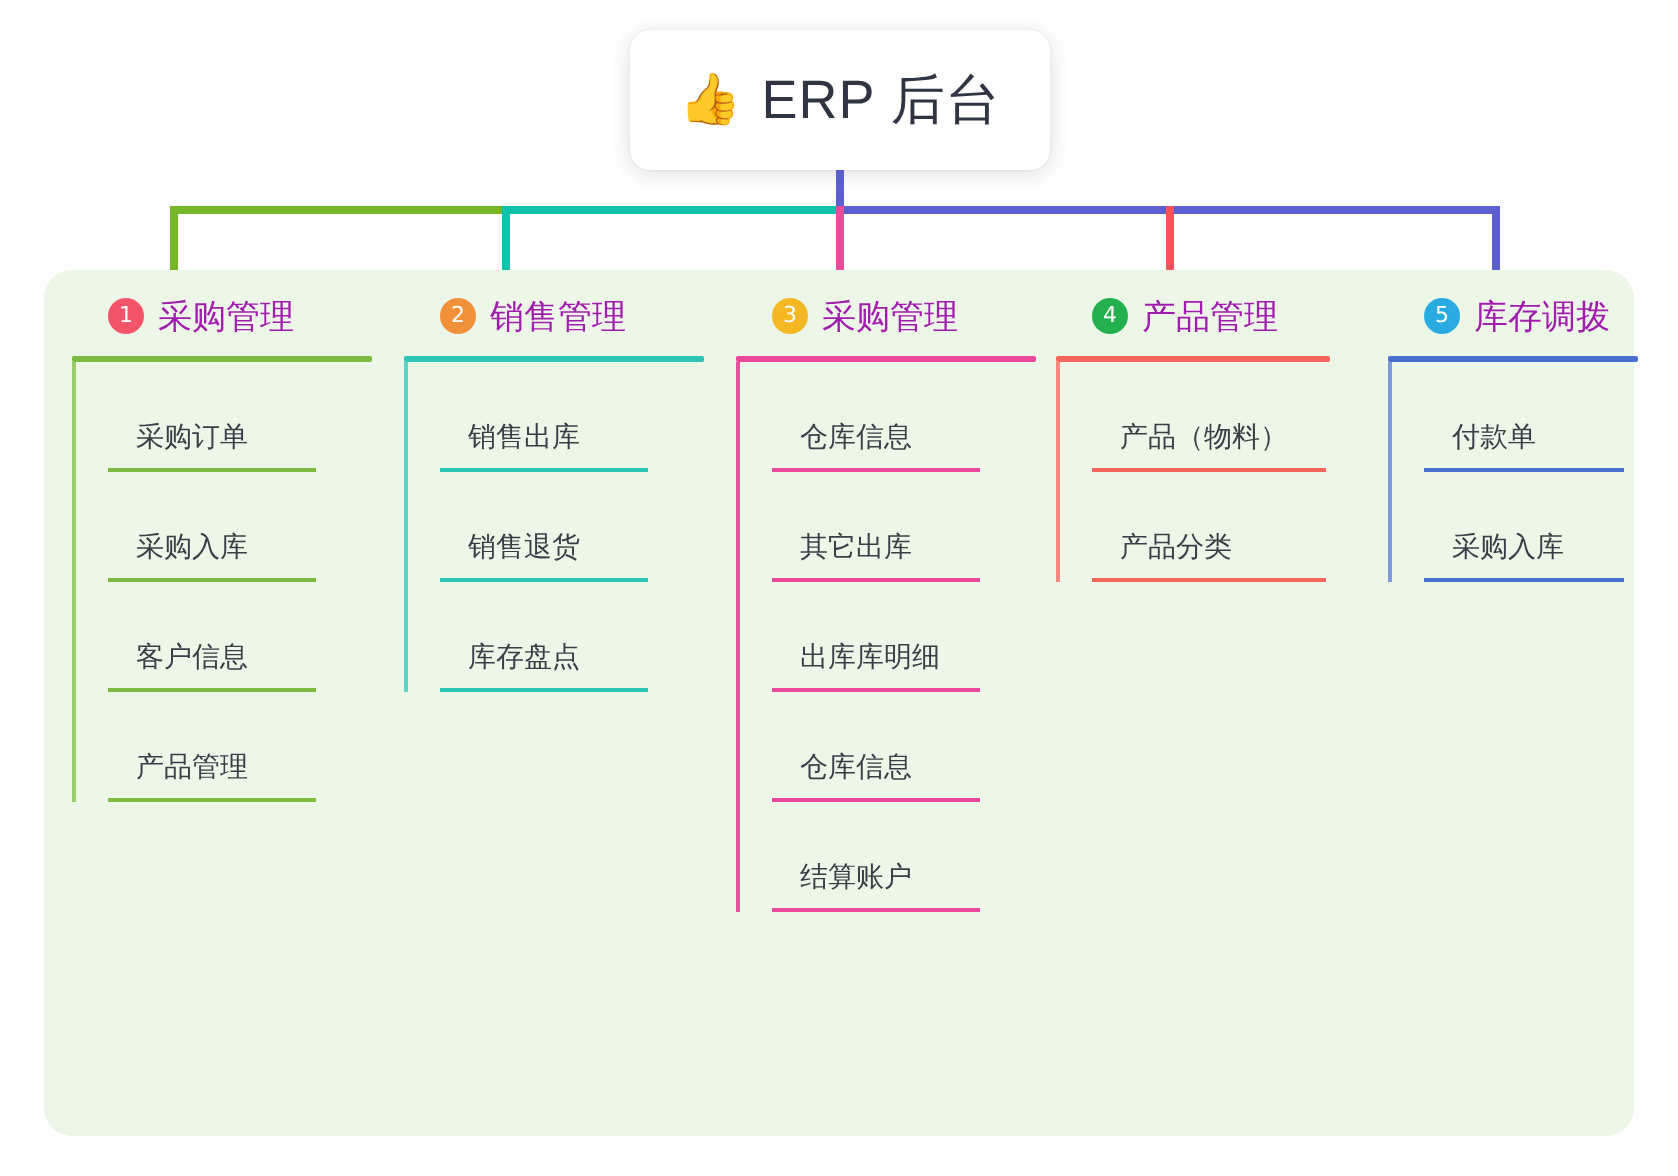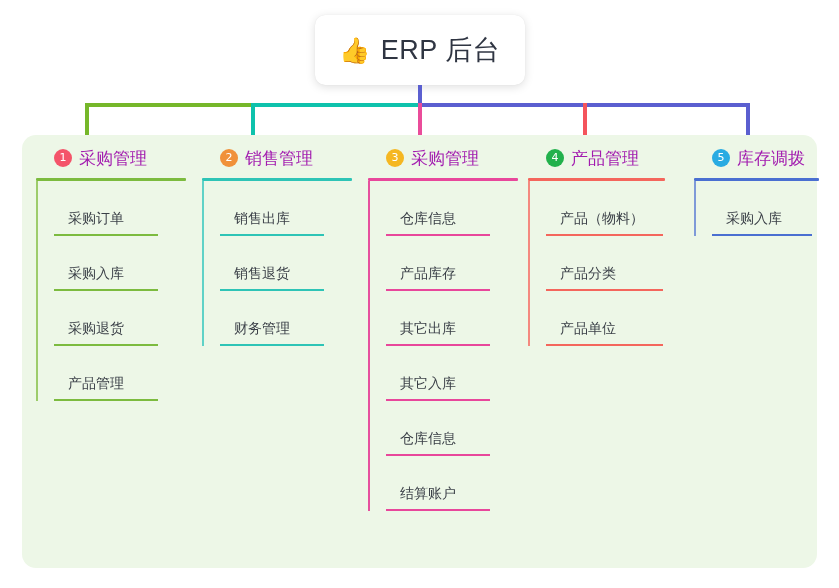--- a/index.html
+++ b/index.html
@@ -214,21 +214,21 @@
         <div class="spine" style="background: rgb(157, 204, 107);"></div>
         <div class="item">
           <span class="item-label">采购订单</span>
           <div class="item-rule" style="background: rgb(124, 187, 63);"></div>
         </div>
         <div class="item">
           <span class="item-label">采购入库</span>
           <div class="item-rule" style="background: rgb(124, 187, 63);"></div>
         </div>
         <div class="item">
-          <span class="item-label">采购退货</span>
+          <span class="item-label">客户信息</span>
           <div class="item-rule" style="background: rgb(124, 187, 63);"></div>
         </div>
         <div class="item">
           <span class="item-label">产品管理</span>
           <div class="item-rule" style="background: rgb(124, 187, 63);"></div>
         </div>
       </div>
     </div>
     <div class="column col-1">
       <div class="col-head">
@@ -240,47 +240,43 @@
         <div class="spine" style="background: rgb(95, 210, 199);"></div>
         <div class="item">
           <span class="item-label">销售出库</span>
           <div class="item-rule" style="background: rgb(46, 196, 182);"></div>
         </div>
         <div class="item">
           <span class="item-label">销售退货</span>
           <div class="item-rule" style="background: rgb(46, 196, 182);"></div>
         </div>
         <div class="item">
-          <span class="item-label">财务管理</span>
+          <span class="item-label">库存盘点</span>
           <div class="item-rule" style="background: rgb(46, 196, 182);"></div>
         </div>
       </div>
     </div>
     <div class="column col-2">
       <div class="col-head">
         <span class="badge" style="background: rgb(245, 183, 34);">3</span>
         <span class="col-title">采购管理</span>
       </div>
       <div class="head-rule" style="background: rgb(232, 71, 155);"></div>
       <div class="items">
         <div class="spine" style="background: rgb(230, 80, 158);"></div>
         <div class="item">
           <span class="item-label">仓库信息</span>
           <div class="item-rule" style="background: rgb(232, 71, 155);"></div>
         </div>
         <div class="item">
-          <span class="item-label">产品库存</span>
-          <div class="item-rule" style="background: rgb(232, 71, 155);"></div>
-        </div>
-        <div class="item">
           <span class="item-label">其它出库</span>
           <div class="item-rule" style="background: rgb(232, 71, 155);"></div>
         </div>
         <div class="item">
-          <span class="item-label">其它入库</span>
+          <span class="item-label">出库库明细</span>
           <div class="item-rule" style="background: rgb(232, 71, 155);"></div>
         </div>
         <div class="item">
           <span class="item-label">仓库信息</span>
           <div class="item-rule" style="background: rgb(232, 71, 155);"></div>
         </div>
         <div class="item">
           <span class="item-label">结算账户</span>
           <div class="item-rule" style="background: rgb(232, 71, 155);"></div>
         </div>
@@ -295,33 +291,33 @@
       <div class="items">
         <div class="spine" style="background: rgb(244, 137, 127);"></div>
         <div class="item">
           <span class="item-label">产品（物料）</span>
           <div class="item-rule" style="background: rgb(244, 102, 92);"></div>
         </div>
         <div class="item">
           <span class="item-label">产品分类</span>
           <div class="item-rule" style="background: rgb(244, 102, 92);"></div>
         </div>
-        <div class="item">
-          <span class="item-label">产品单位</span>
-          <div class="item-rule" style="background: rgb(244, 102, 92);"></div>
-        </div>
       </div>
     </div>
     <div class="column col-4">
       <div class="col-head">
         <span class="badge" style="background: rgb(41, 171, 226);">5</span>
         <span class="col-title">库存调拨</span>
       </div>
       <div class="head-rule" style="background: rgb(74, 111, 209);"></div>
       <div class="items">
         <div class="spine" style="background: rgb(127, 154, 216);"></div>
         <div class="item">
+          <span class="item-label">付款单</span>
+          <div class="item-rule" style="background: rgb(74, 111, 209);"></div>
+        </div>
+        <div class="item">
           <span class="item-label">采购入库</span>
           <div class="item-rule" style="background: rgb(74, 111, 209);"></div>
         </div>
       </div>
     </div>
   </div>
 
 </body></html>

